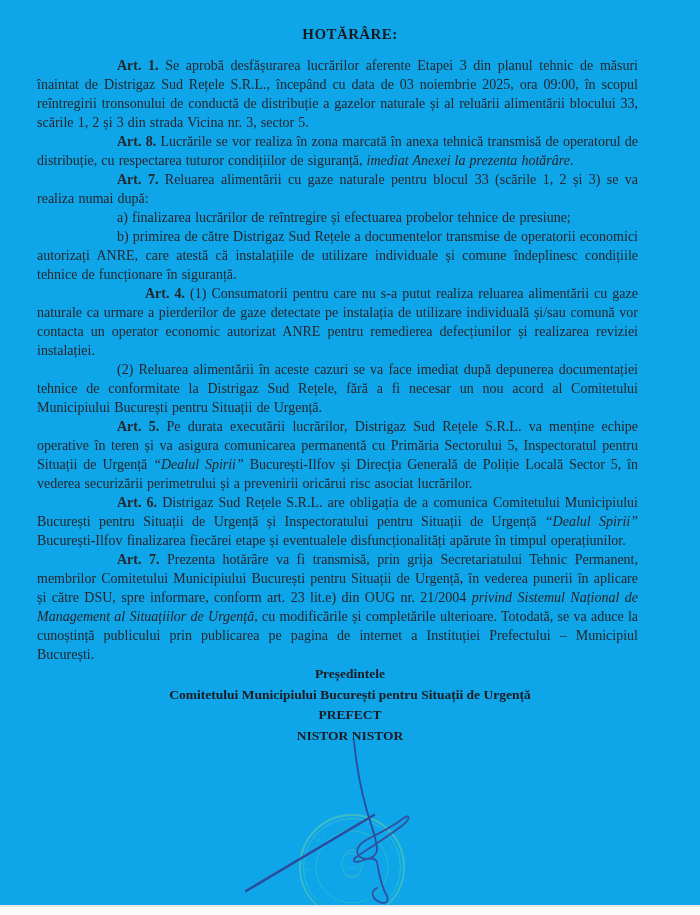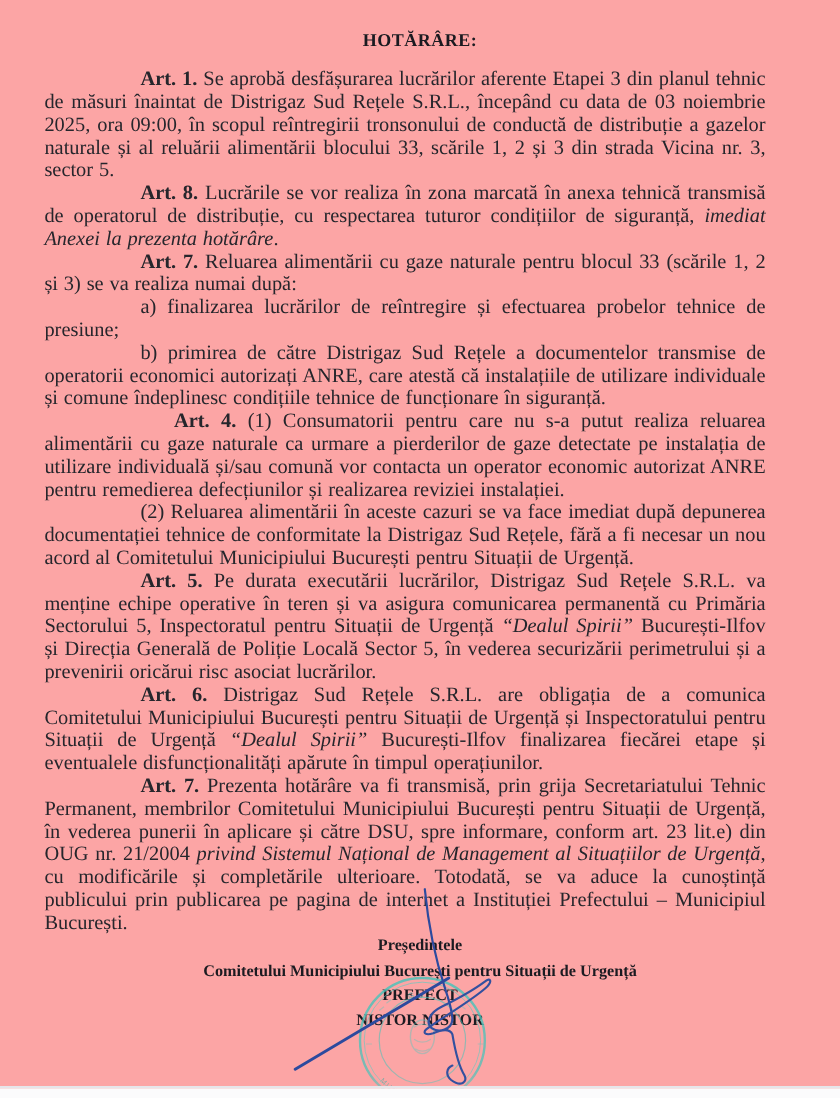--- a/index.html
+++ b/index.html
@@ -1,35 +1,35 @@
 <!DOCTYPE html>
 <html><head>
 <meta charset="utf-8">
 <style>
   html,body { margin:0; padding:0; background:#ffffff; }
   .page {
     position: relative;
     width: 700px;
     height: 915px;
-    background: #fca5a5;
+    background: #0ea5e9;
     overflow: hidden;
     font-family: "Liberation Serif", "DejaVu Serif", serif;
     color: #26262c;
   }
   .doc-title {
     margin: 26px 0 13px 0;
     text-align: center;
     font-size: 15px;
     font-weight: bold;
     letter-spacing: 0.4px;
     color: #1a1a20;
   }
   .doc-body {
     padding: 0 62px 0 37px;
-    font-size: 17px;
+    font-size: 14px;
     line-height: 19px;
     text-align: justify;
     word-spacing: 0.6px;
   }
   .doc-body p.para {
     margin: 0;
     text-indent: 80px;
   }
   .sig-block {
     text-align: center;

